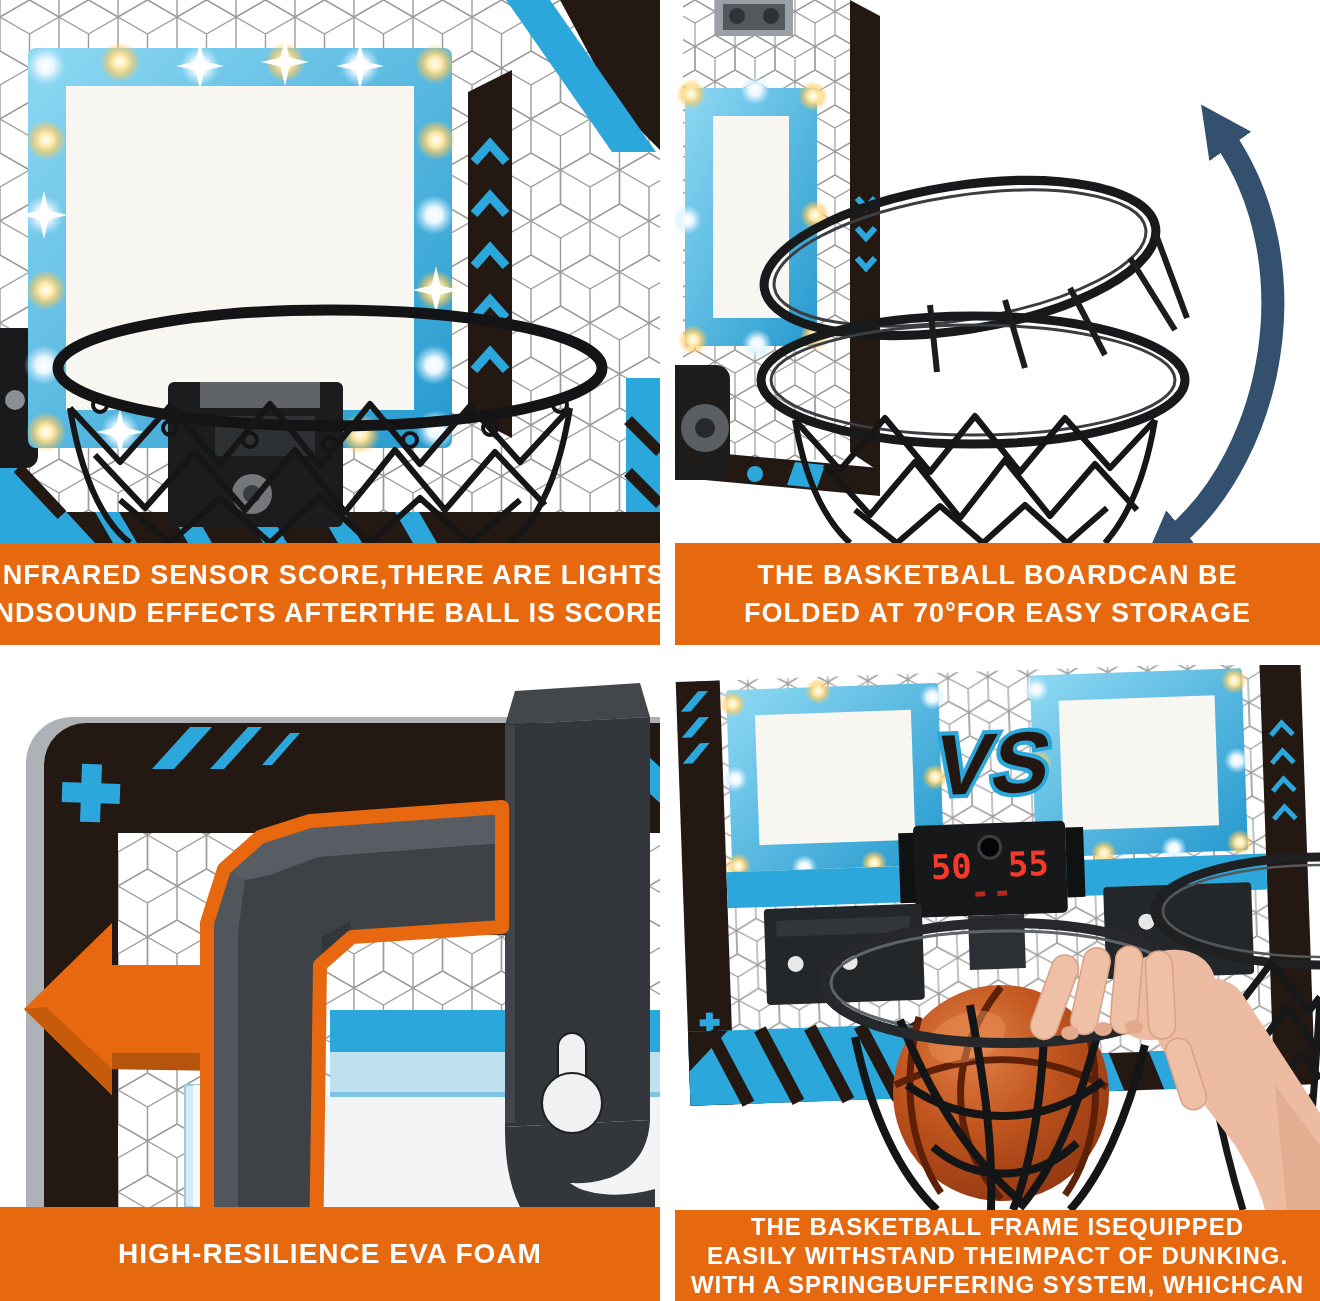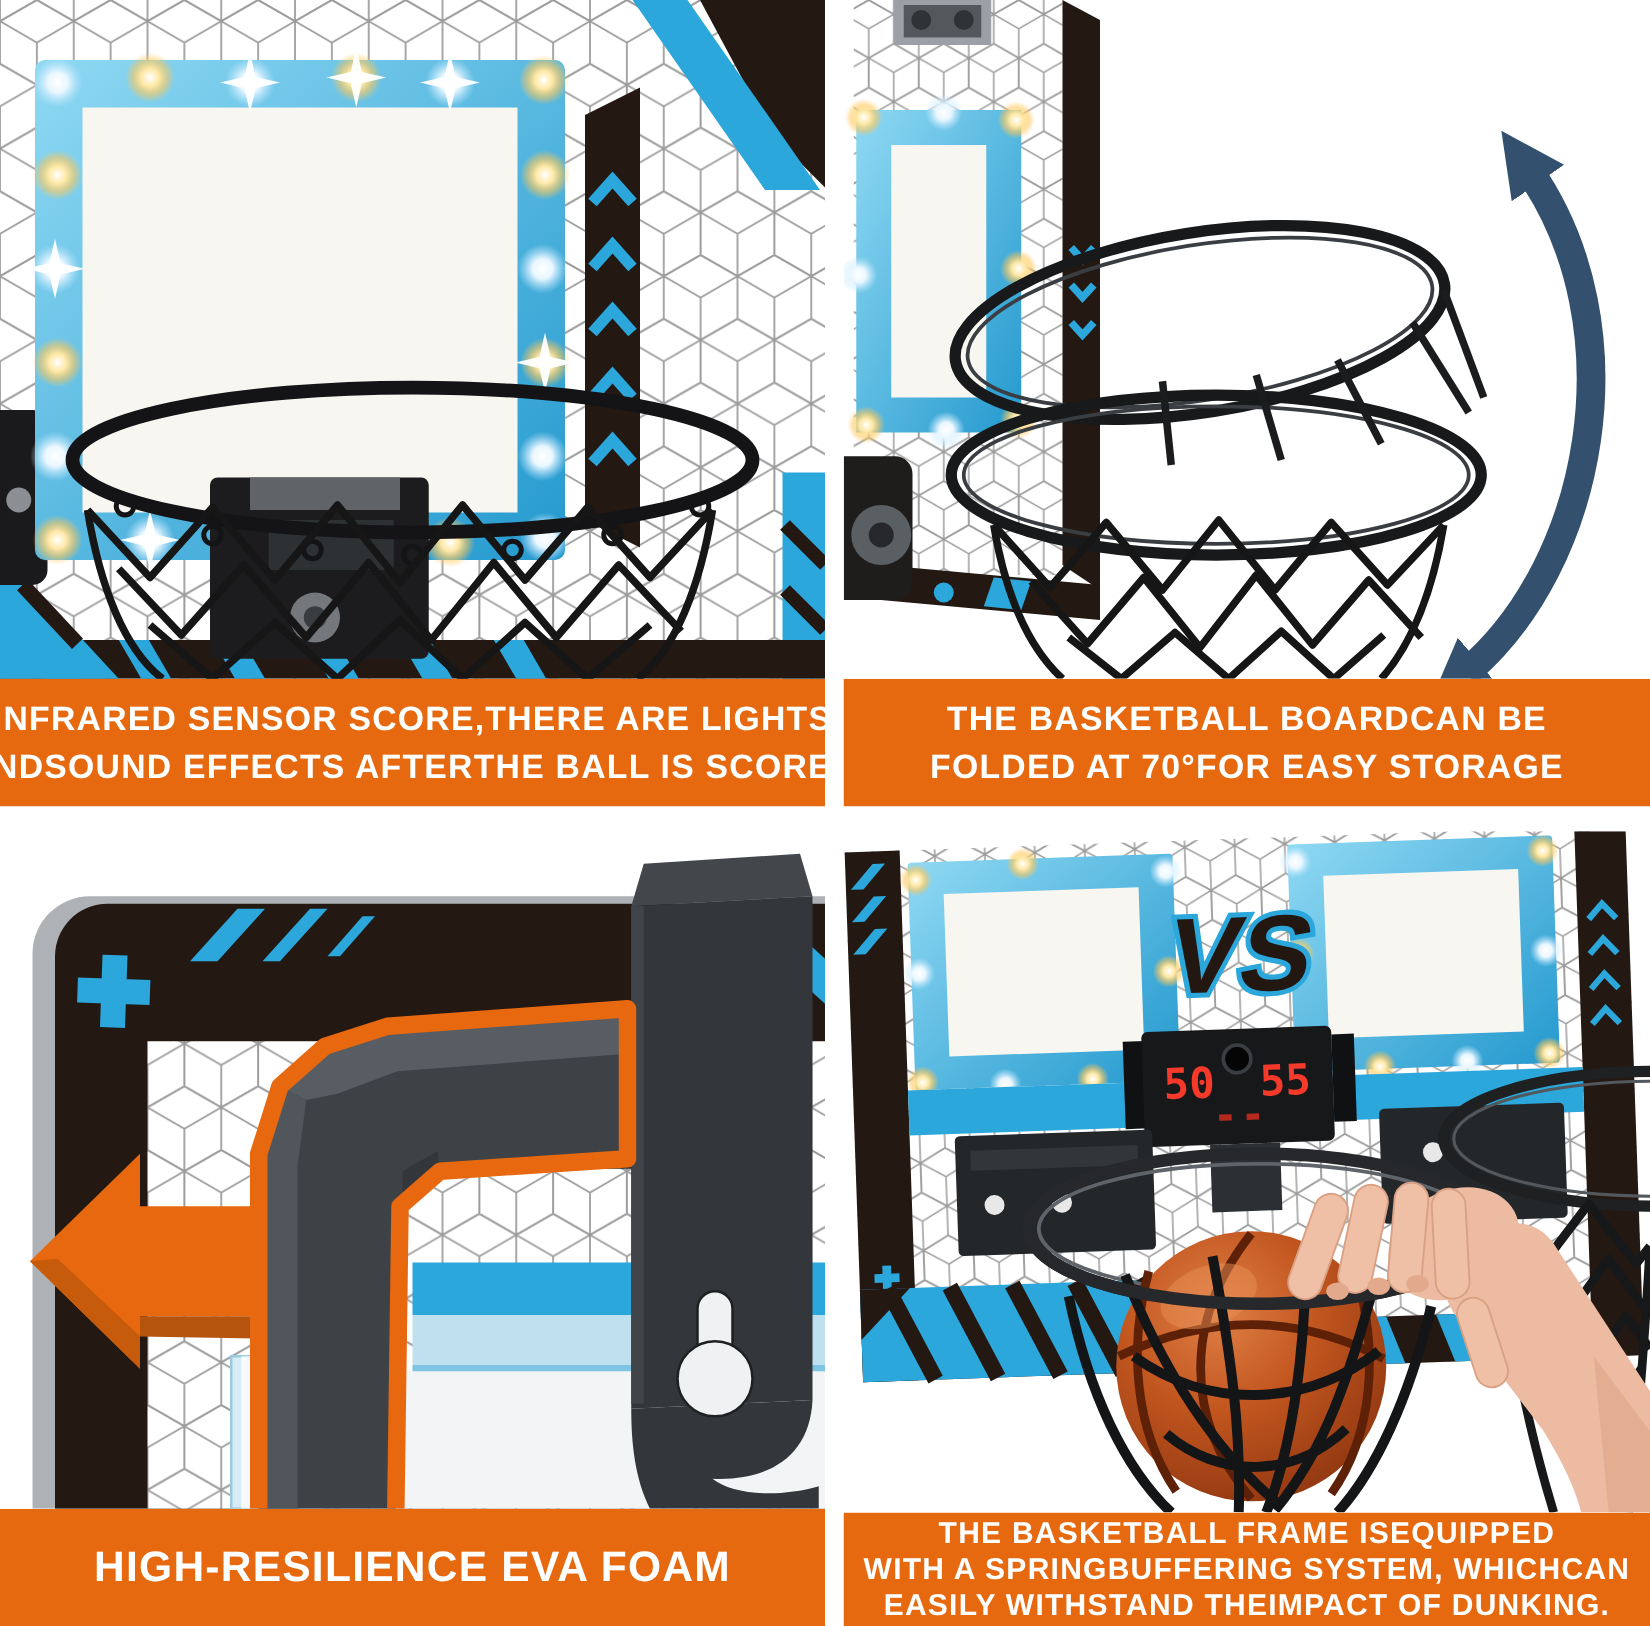--- a/index.html
+++ b/index.html
@@ -6,21 +6,21 @@
   .canvas{position:relative;width:1320px;height:1301px;background:#ffffff;overflow:hidden;
           font-family:"Liberation Sans", sans-serif;}
   .panel{position:absolute;display:flex;flex-direction:column;}
   .art{position:relative;overflow:hidden;background:#ffffff;flex:none;}
   .art svg{display:block;}
   .cap{flex:none;background:#E6690F;color:#ffffff;display:flex;flex-direction:column;
        align-items:center;justify-content:center;text-align:center;
        font-weight:bold;letter-spacing:1px;}
   .cap-l{white-space:nowrap;}
   .cap-2line .cap-l{font-size:27px;line-height:38px;}
-  .cap-1line .cap-l{font-size:34px;line-height:44px;}
+  .cap-1line .cap-l{font-size:28px;line-height:44px;}
   .cap-3line .cap-l{font-size:24px;line-height:29px;}
 </style>
 </head>
 <body>
 
 <div class="canvas">
 
   <section class="panel" style="left:0;top:0;width:660px;height:645px">
     <div class="art" style="width:660px;height:543px">
       <svg width="660" height="543">
@@ -538,18 +538,18 @@
             <rect x="498" y="372" width="26" height="74" rx="13" transform="rotate(-18 511 409)"></rect>
           </g>
           <ellipse cx="395" cy="368" rx="9" ry="7" fill="#E3A98C"></ellipse>
           <ellipse cx="428" cy="364" rx="9" ry="7" fill="#E3A98C"></ellipse>
           <ellipse cx="459" cy="362" rx="9" ry="7" fill="#E3A98C"></ellipse>
         </g>
       </svg>
     </div>
     <div class="cap cap-3line" style="width:645px;height:91px">
       <div class="cap-l">THE BASKETBALL FRAME ISEQUIPPED</div>
+      <div class="cap-l">EASILY WITHSTAND THEIMPACT OF DUNKING.</div>
       <div class="cap-l">WITH A SPRINGBUFFERING SYSTEM, WHICHCAN</div>
-      <div class="cap-l">EASILY WITHSTAND THEIMPACT OF DUNKING.</div>
     </div>
   </section>
 
 </div>
 
 </body></html>

